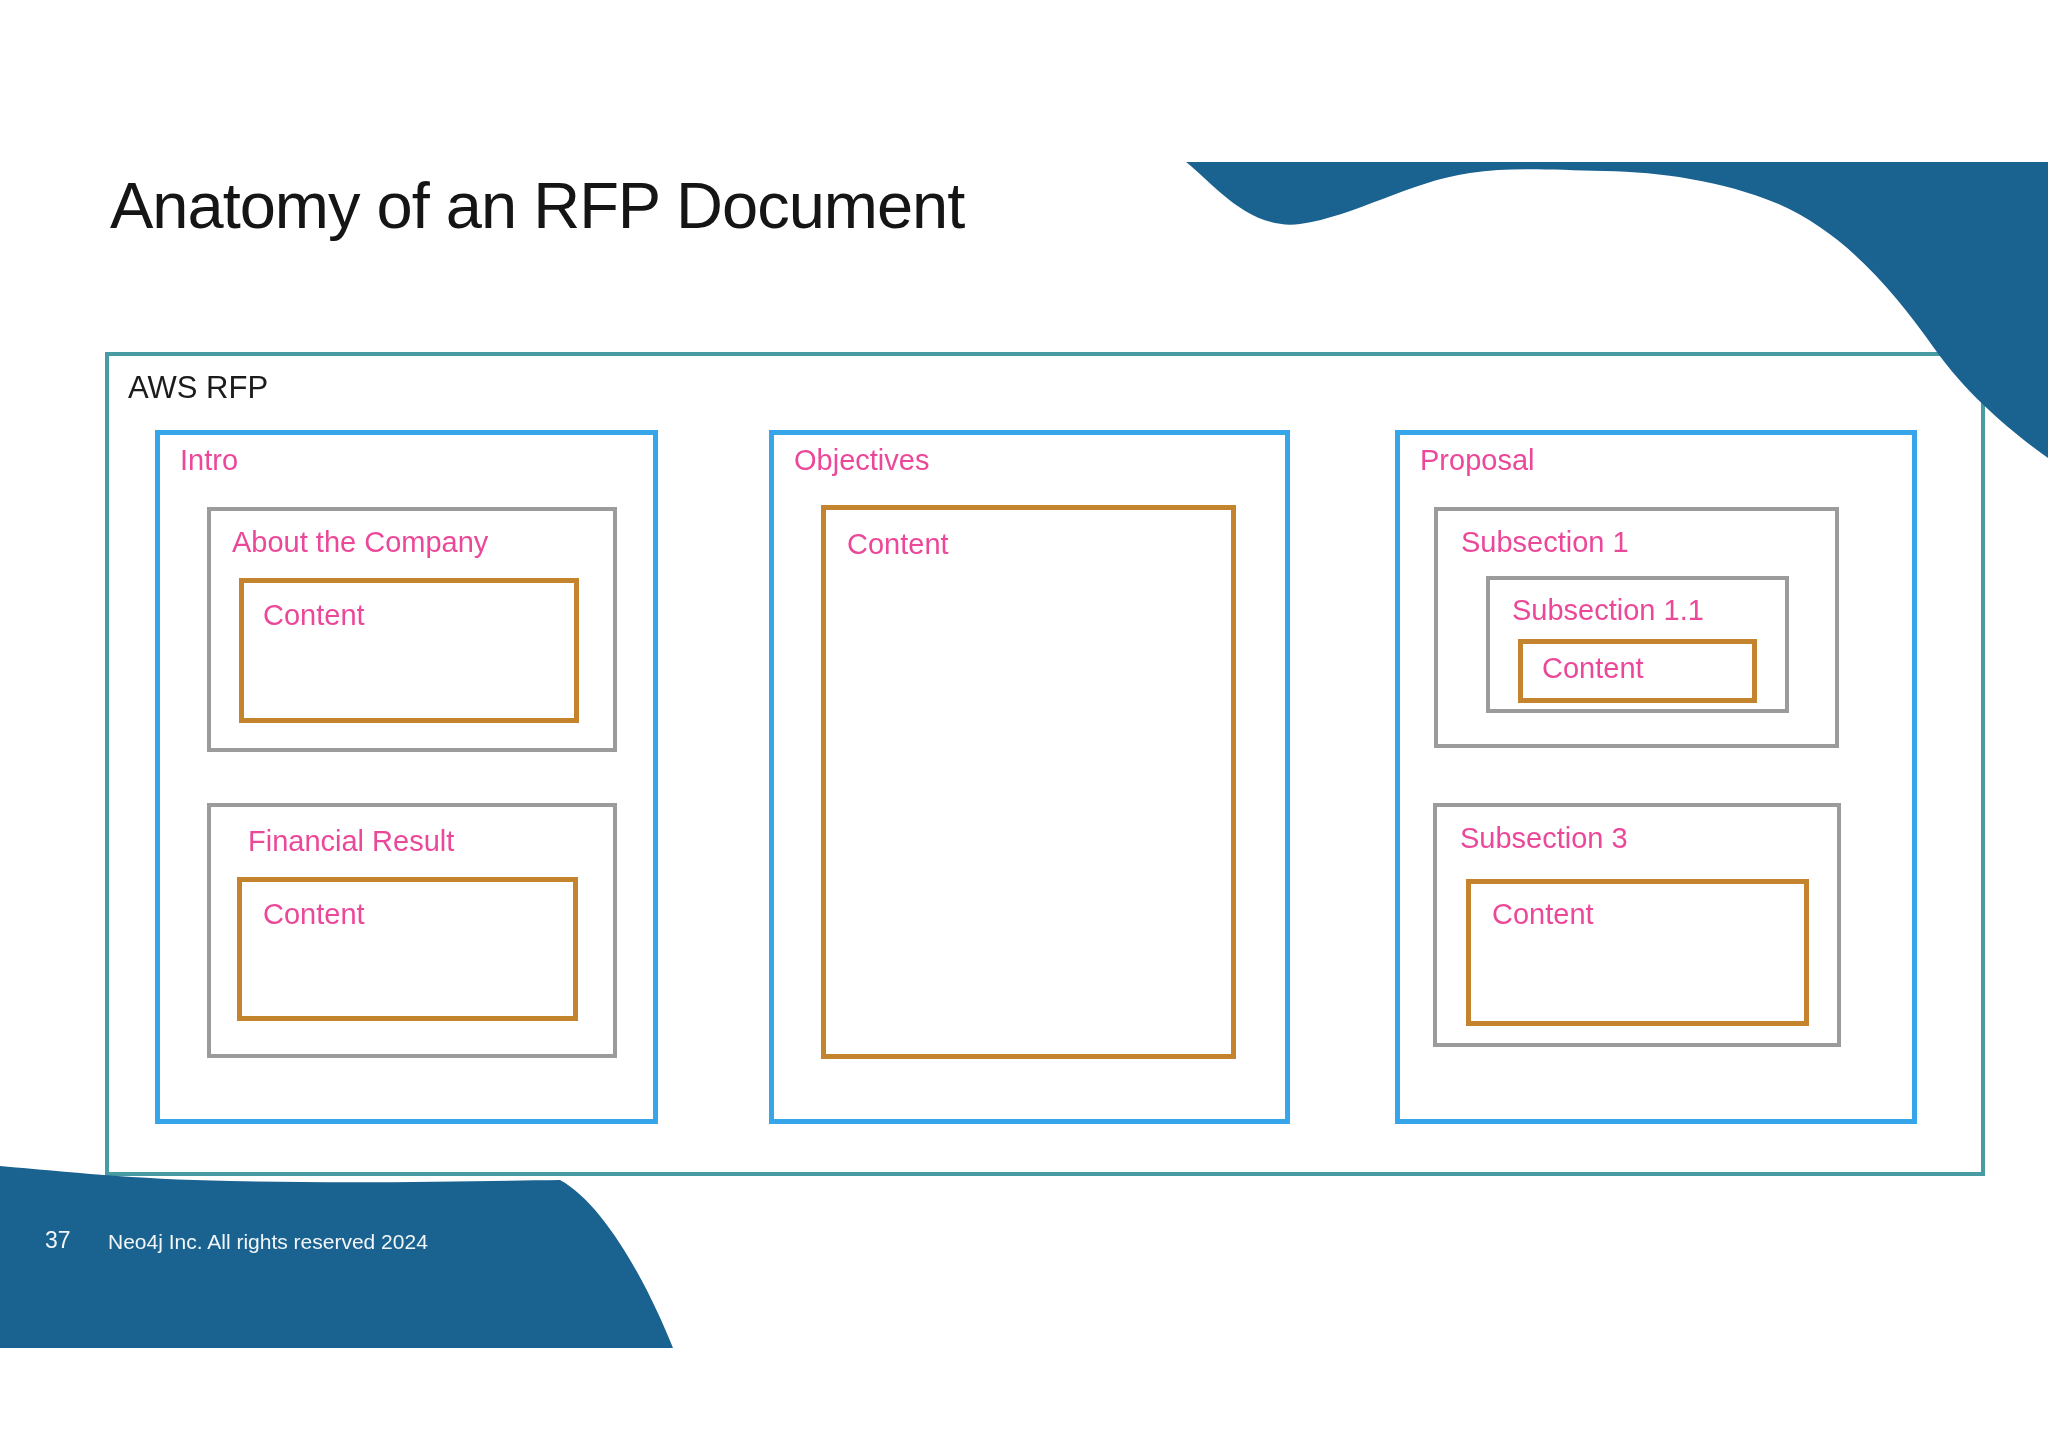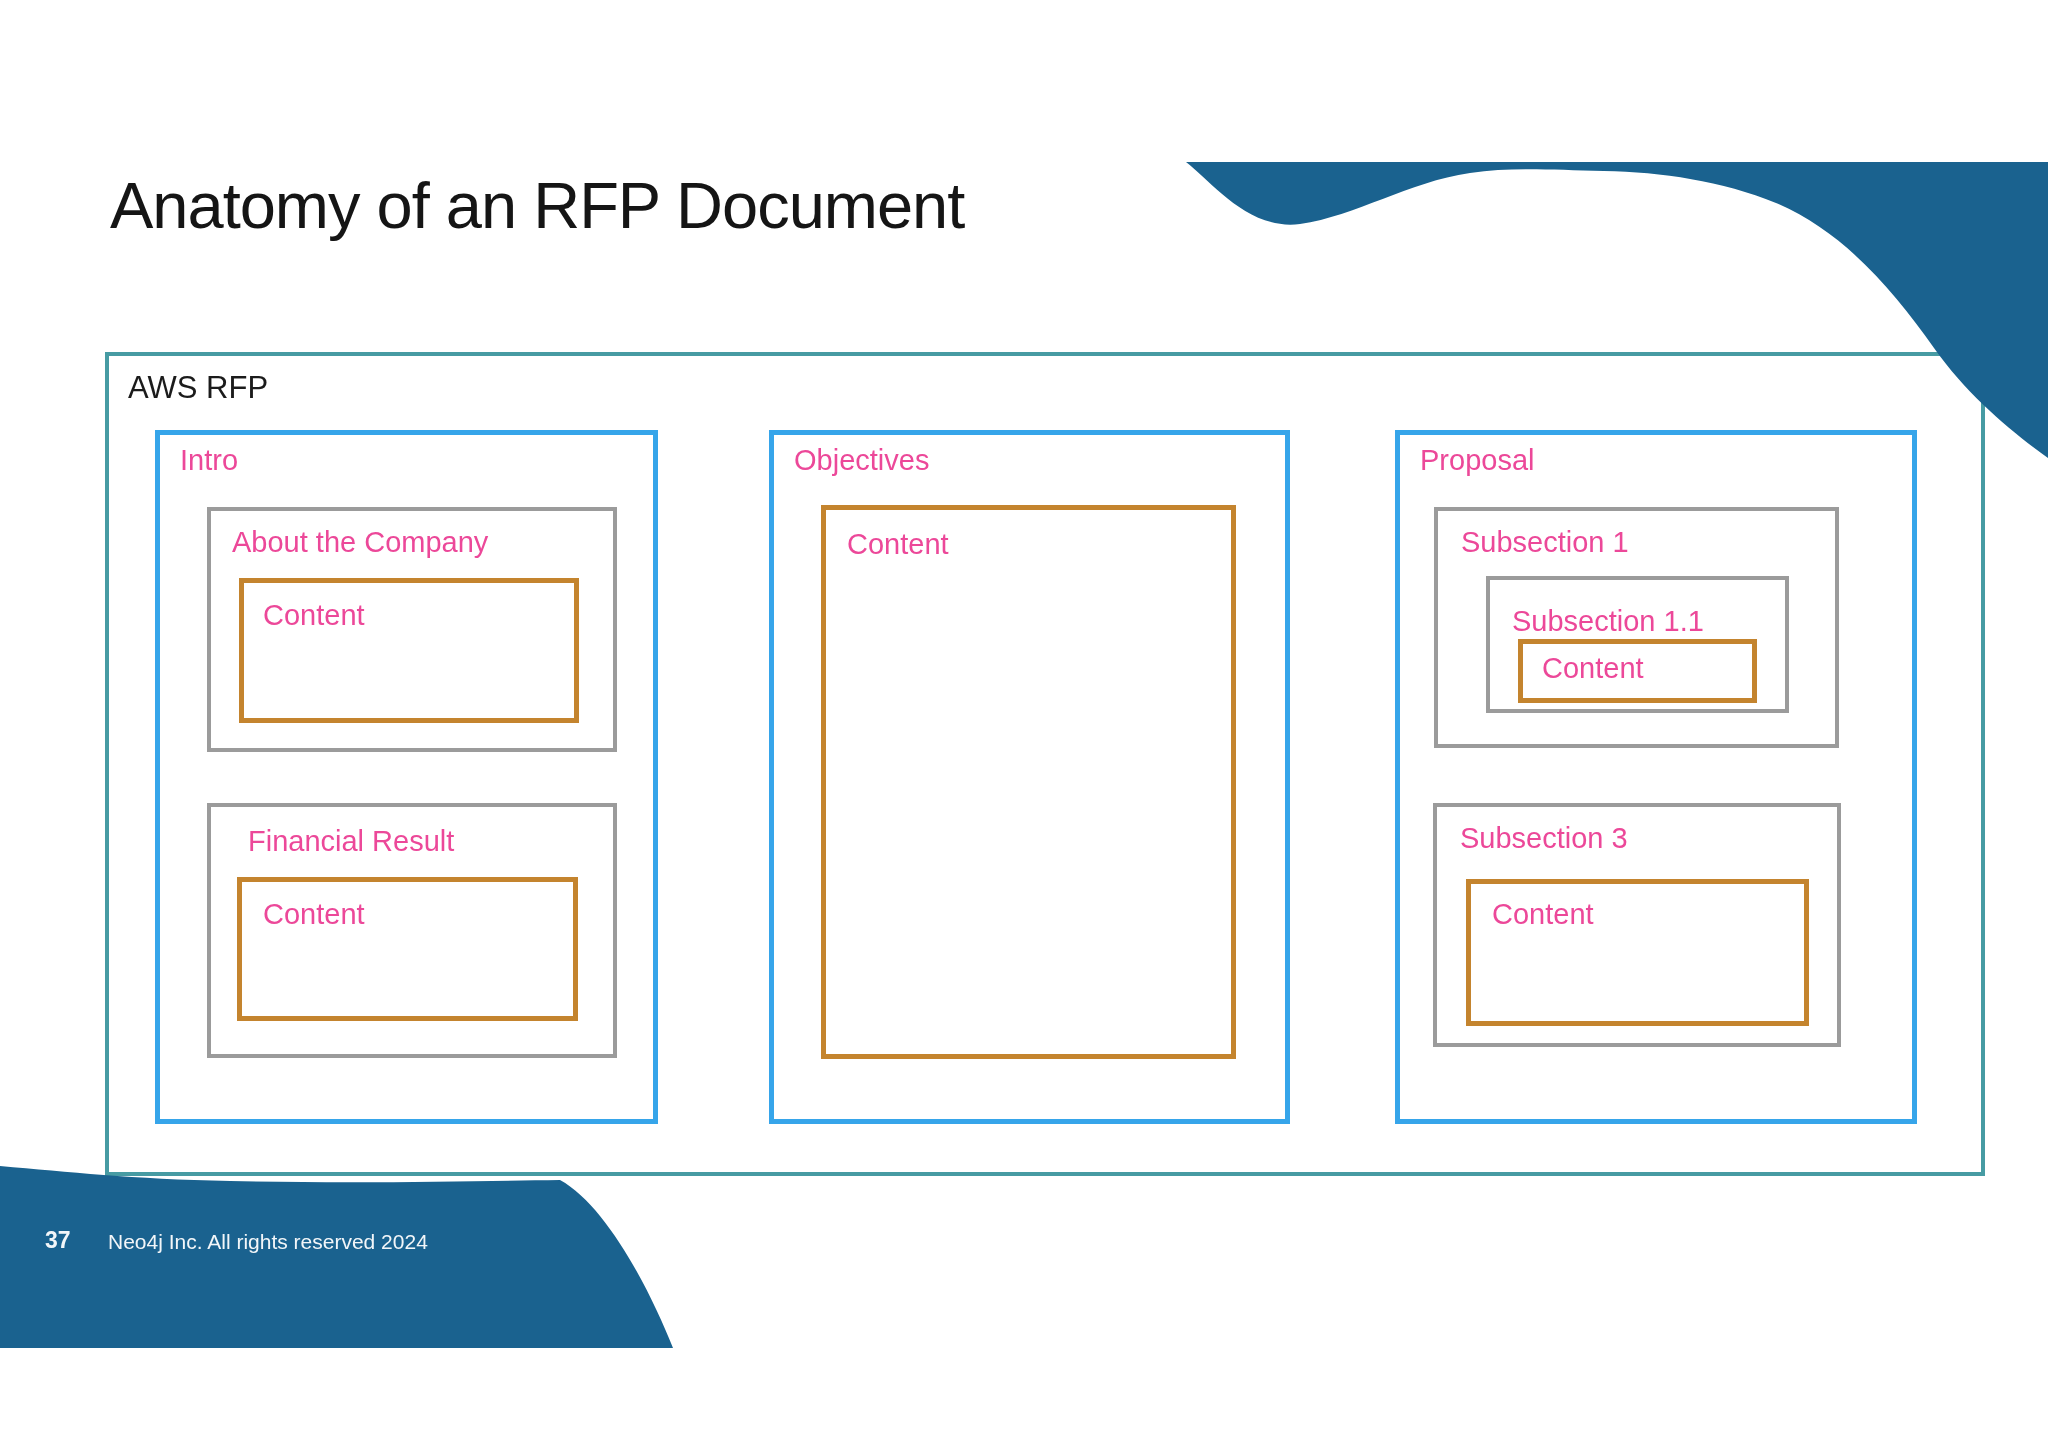--- a/index.html
+++ b/index.html
@@ -23,21 +23,21 @@
     color:#ec4899; font-size:29px;
   }
   .root-lbl { color:#1b1b1b; font-size:31px; }
   .waves {
     position:absolute; left:0; top:0; width:2048px; height:1448px;
     z-index:6; pointer-events:none; color:var(--decorative-blue);
   }
   .footer-text {
     position:absolute; z-index:7; color:#f2f6f9; white-space:nowrap;
   }
-  .page-num { left:45px; top:1227px; font-size:23px; font-weight:bold; }
+  .page-num { left:45px; top:1227px; font-size:23px; font-weight:normal; }
   .copyright { left:108px; top:1230px; font-size:21px; }
 </style>
 </head>
 <body>
 
 <div class="slide">
 
   <div class="title">Anatomy of an RFP Document</div>
 
   <div class="box root-box" style="left:105px; top:352px; width:1880px; height:824px;"></div>
@@ -61,21 +61,21 @@
   <div class="box content-box" style="left:821px; top:505px; width:415px; height:554px;"></div>
   <div class="lbl" style="left:847px; top:528px;">Content</div>
 
   <div class="box section-box" style="left:1395px; top:430px; width:522px; height:694px;"></div>
   <div class="lbl" style="left:1420px; top:444px;">Proposal</div>
 
   <div class="box sub-box" style="left:1434px; top:507px; width:405px; height:241px;"></div>
   <div class="lbl" style="left:1461px; top:526px;">Subsection 1</div>
 
   <div class="box sub-box" style="left:1486px; top:576px; width:303px; height:137px;"></div>
-  <div class="lbl" style="left:1512px; top:594px;margin-top:11px;">Subsection 1.1</div>
+  <div class="lbl" style="left:1512px; top:594px;">Subsection 1.1</div>
   <div class="box content-box" style="left:1518px; top:639px; width:239px; height:64px;"></div>
   <div class="lbl" style="left:1542px; top:652px;">Content</div>
 
   <div class="box sub-box" style="left:1433px; top:803px; width:408px; height:244px;"></div>
   <div class="lbl" style="left:1460px; top:822px;">Subsection 3</div>
   <div class="box content-box" style="left:1466px; top:879px; width:343px; height:147px;"></div>
   <div class="lbl" style="left:1492px; top:898px;">Content</div>
 
   <svg class="waves" viewBox="0 0 2048 1448">
     <path fill="currentColor" d="

